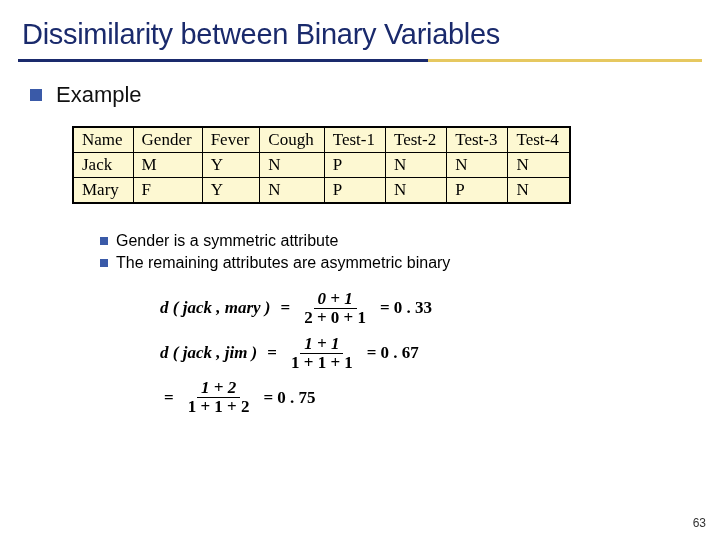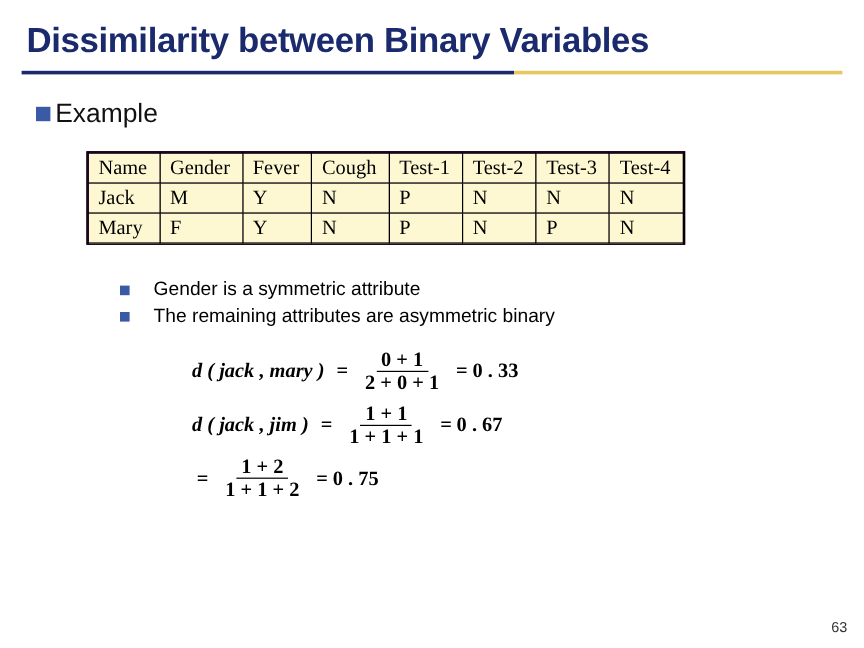--- a/index.html
+++ b/index.html
@@ -6,37 +6,37 @@
   body {
     width: 720px;
     height: 540px;
     background: #fff;
     font-family: Arial, Helvetica, sans-serif;
     position: relative;
     overflow: hidden;
   }
   .title {
     font-size: 29px;
-    font-weight: bold;
+    font-weight: normal;
     color: #1a2a6c;
     padding: 18px 20px 8px 22px;
     letter-spacing: -0.3px;
   }
   .rule {
     height: 3px;
     margin: 0 18px 0 18px;
     background: linear-gradient(to right, #1a2a6c 0%, #1a2a6c 60%, #e6c860 60%, #e6c860 100%);
   }
   .content {
     padding: 20px 30px 0 30px;
   }
   .bullet-line {
     display: flex;
     align-items: center;
-    gap: 4px;
+    gap: 14px;
     margin-bottom: 18px;
   }
   .bullet-square {
     width: 12px;
     height: 12px;
     background: #3a5aa8;
     flex: 0 0 12px;
   }
   .bullet-square.small {
     width: 8px;
@@ -69,21 +69,21 @@
   th {
     color: #000;
   }
   .sub-list {
     margin-left: 70px;
     margin-top: 4px;
   }
   .sub-item {
     display: flex;
     align-items: center;
-    gap: 20px;
+    gap: 8px;
     margin-bottom: 4px;
   }
   .sub-text {
     font-size: 16px;
     color: #000;
   }
   .equations {
     margin-left: 130px;
     margin-top: 18px;
     font-family: "Times New Roman", Times, serif;
@@ -106,20 +106,21 @@
     flex-direction: column;
     align-items: center;
     margin: 0 6px;
     font-style: normal;
     font-weight: bold;
     line-height: 1.05;
   }
   .eq .frac .num {
     border-bottom: 1.5px solid #000;
     padding: 0 4px;
+    font-style: italic;
   }
   .eq .frac .den {
     padding: 0 4px;
   }
   .eq .eqs {
     font-weight: bold;
     font-style: normal;
     margin: 0 4px;
   }
   .eq .res {

